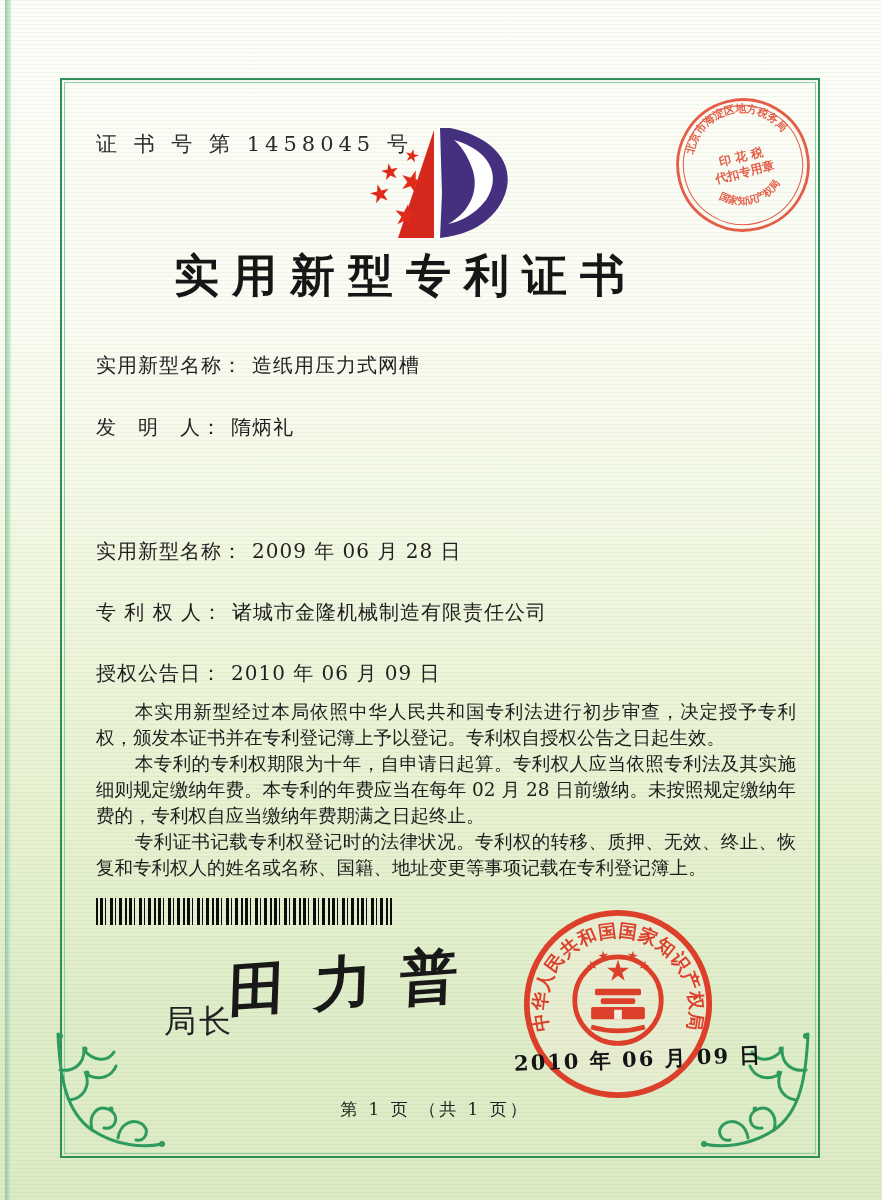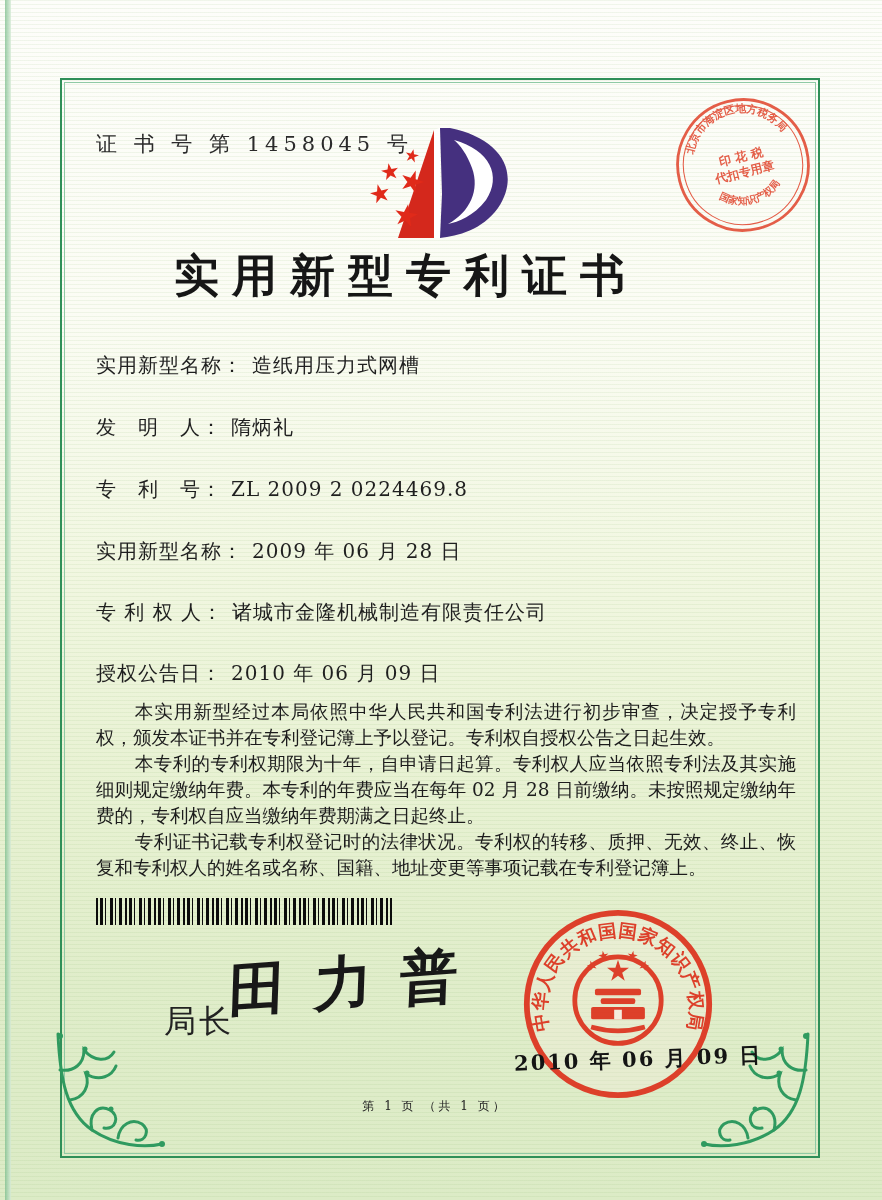--- a/index.html
+++ b/index.html
@@ -36,21 +36,21 @@
   .tax-stamp{position:absolute;left:672px;top:94px;width:142px;height:142px;
     transform:rotate(-14deg);opacity:.92;}
   .main-seal{position:absolute;left:522px;top:908px;width:192px;height:192px;opacity:.95;}
   .seal-date{position:absolute;left:514px;top:1046px;width:210px;font-size:21px;font-weight:700;
     color:#141414;letter-spacing:2px;transform:rotate(-2deg);white-space:nowrap;}
   .sig-title{position:absolute;left:164px;top:1000px;font-size:32px;color:#222;letter-spacing:3px;}
   .sig-name{position:absolute;left:228px;top:944px;font-size:58px;font-weight:700;color:#181818;
     letter-spacing:28px;font-family:"DejaVu Sans","Liberation Sans",sans-serif;
     transform:rotate(-4deg) skewX(-6deg);white-space:nowrap;}
   .footer{position:absolute;left:0;top:1098px;width:870px;text-align:center;
-    font-size:12px;letter-spacing:3px;color:#222;}
+    font-size:17px;letter-spacing:3px;color:#222;}
   .seal-text{font-family:"DejaVu Serif","Liberation Serif",serif;font-weight:700;}
 </style>
 </head>
 <body>
 
 <div class="sheet">
 
   <div class="edge-strip"></div>
 
   <div class="frame">
@@ -108,23 +108,20 @@
   </svg>
 
   <div class="title">实用新型专利证书</div>
 
   <div class="field" style="top:414px">
     <span class="flabel">发　明　人：</span><span class="fvalue">隋炳礼</span>
   </div>
   <div class="field" style="top:352px">
     <span class="flabel">实用新型名称：</span><span class="fvalue">造纸用压力式网槽</span>
   </div>
-  <div class="field" style="top:476px">
-    <span class="flabel">专　利　号：</span><span class="fvalue">ZL 2009 2 0224469.8</span>
-  </div>
   <div class="field" style="top:538px">
     <span class="flabel">实用新型名称：</span><span class="fvalue">2009 年 06 月 28 日</span>
   </div>
   <div class="field" style="top:599px">
     <span class="flabel">专 利 权 人：</span><span class="fvalue">诸城市金隆机械制造有限责任公司</span>
   </div>
   <div class="field" style="top:660px">
     <span class="flabel">授权公告日：</span><span class="fvalue">2010 年 06 月 09 日</span>
   </div>
 

